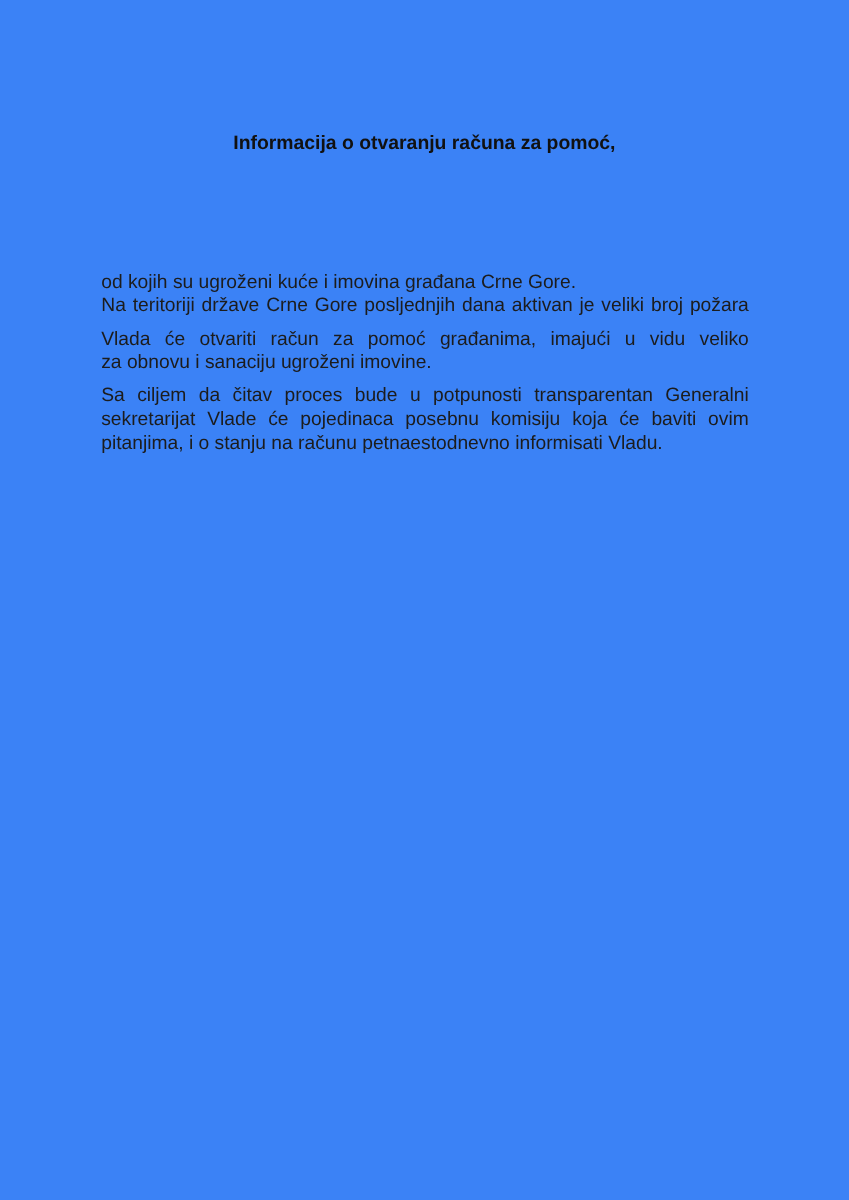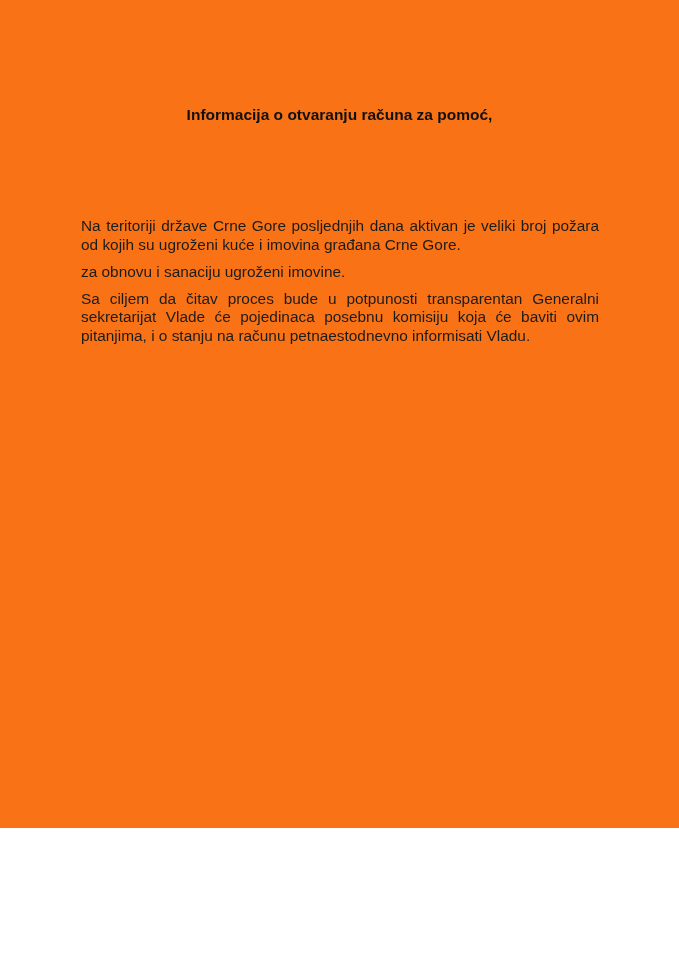--- a/index.html
+++ b/index.html
@@ -12,22 +12,22 @@
       height: 960px;
       position: relative;
       overflow: hidden;
       font-family: "Liberation Sans", sans-serif;
       color: #1c1c1c;
     }
     .page {
       position: absolute;
       left: 0; top: 0;
       width: 679px;
-      height: 828px;
-      background: #f97316;
+      height: 960px;
+      background: #3b82f6;
     }
     .title-block {
       position: absolute;
       left: 0;
       top: 102px;
       width: 679px;
       text-align: center;
     }
     .title-line {
       display: block;
@@ -65,27 +65,28 @@
 
 <div class="page">
 
   <div class="title-block">
     <span class="title-line">Informacija o otvaranju računa za pomoć,</span>
   </div>
 
   <div class="body-block">
 
     <p class="para">
+      <span class="ln last">od kojih su ugroženi kuće i imovina građana Crne Gore.</span>
       <span class="ln">Na teritoriji države Crne Gore posljednjih dana aktivan je veliki broj požara</span>
-      <span class="ln last">od kojih su ugroženi kuće i imovina građana Crne Gore.</span>
     </p>
 
 
 
     <p class="para">
+      <span class="ln">Vlada će otvariti račun za pomoć građanima, imajući u vidu veliko</span>
       <span class="ln last">za obnovu i sanaciju ugroženi imovine.</span>
     </p>
 
     <p class="para">
       <span class="ln">Sa ciljem da čitav proces bude u potpunosti transparentan Generalni</span>
       <span class="ln">sekretarijat Vlade će pojedinaca posebnu komisiju koja će baviti ovim</span>
       <span class="ln last">pitanjima, i o stanju na računu petnaestodnevno informisati Vladu.</span>
     </p>
 
   </div>

